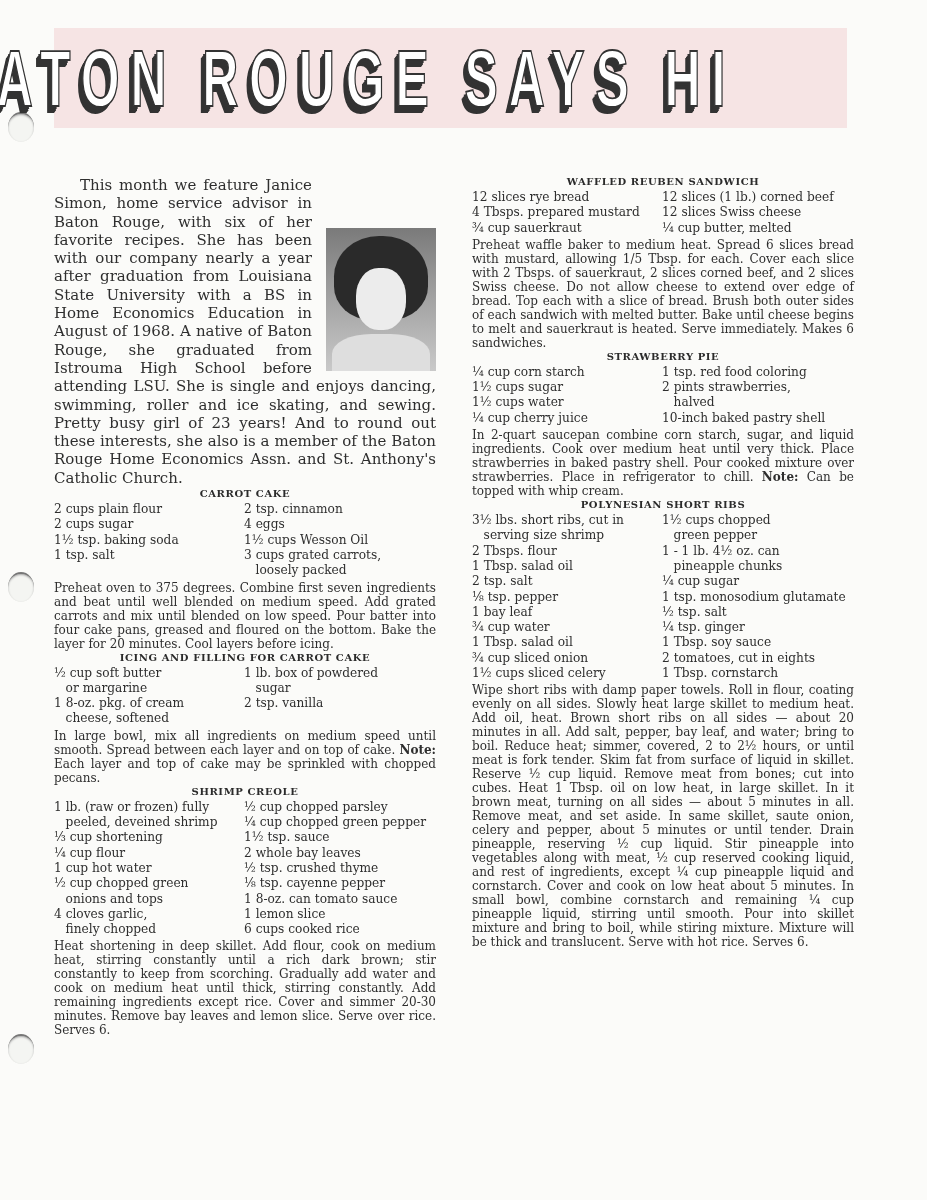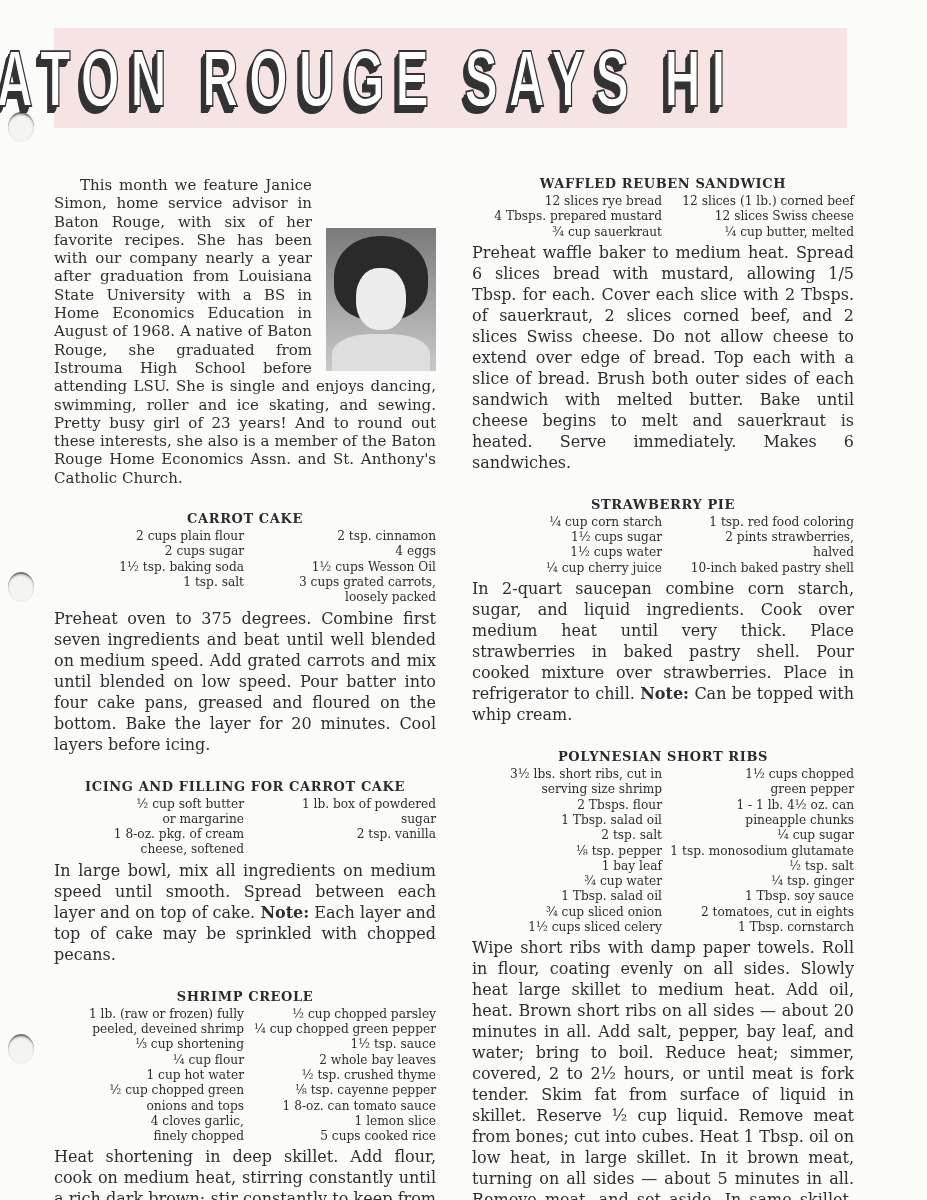--- a/index.html
+++ b/index.html
@@ -32,32 +32,32 @@
   .intro .indent { display: inline-block; width: 26px; }
   .photo {
     float: right; width: 110px; height: 143px; margin: 52px 0 4px 14px;
     background: linear-gradient(180deg, #7a7a7a 0%, #9b9b9b 40%, #c9c9c9 100%);
     position: relative; overflow: hidden;
   }
   .photo .hair { position: absolute; left: 8px; top: 8px; width: 94px; height: 84px; border-radius: 48% 48% 40% 40%; background: #2a2a2a; }
   .photo .face { position: absolute; left: 30px; top: 40px; width: 50px; height: 62px; border-radius: 45%; background: #ececec; }
   .photo .body { position: absolute; left: 6px; top: 106px; width: 98px; height: 50px; border-radius: 40% 40% 0 0; background: #dedede; }
   .intro-head { margin-top: 0; }
-  .recipe { margin-top: 24px; }
+  .recipe { margin-top: 1px; }
   .recipe h3 {
-    font-size: 13px; font-weight: bold; text-align: center; letter-spacing: 0.6px;
+    font-size: 10px; font-weight: bold; text-align: center; letter-spacing: 0.6px;
     margin: 0 0 3px 0; color: #2b2b2b;
   }
   .ingredients {
     display: grid; grid-template-columns: 190px 1fr; column-gap: 0;
     font-size: 12.2px; line-height: 15.3px;
   }
-  .ingredients .ing { white-space: pre; text-align: right; }
+  .ingredients .ing { white-space: pre; }
   .directions {
-    font-size: 16px; line-height: 21px; text-align: justify; margin: 2px 0 0 0;
+    font-size: 12px; line-height: 14px; text-align: justify; margin: 2px 0 0 0;
   }
   .directions b { font-weight: bold; }
   .col-right .ingredients { grid-template-columns: 190px 1fr; }
   .col-right .recipe:first-child { margin-top: 0; }
 </style>
 </head>
 <body>
 
 <div class="hole" style="top:112px;"></div>
 <div class="hole" style="top:572px;"></div>
@@ -129,21 +129,21 @@
           </div>
       <div class="ing-col-right">
             <div class="ing">½ cup chopped parsley</div>
             <div class="ing">¼ cup chopped green pepper</div>
             <div class="ing">1½ tsp. sauce</div>
             <div class="ing">2 whole bay leaves</div>
             <div class="ing">½ tsp. crushed thyme</div>
             <div class="ing">⅛ tsp. cayenne pepper</div>
             <div class="ing">1 8-oz. can tomato sauce</div>
             <div class="ing">1 lemon slice</div>
-            <div class="ing">5 cups cooked rice</div>
+            <div class="ing">6 cups cooked rice</div>
           </div>
     </div>
     <p class="directions"><span>Heat shortening in deep skillet. Add flour, cook on medium heat, stirring constantly until a rich dark brown; stir constantly to keep from scorching. Gradually add water and cook on medium heat until thick, stirring constantly. Add remaining ingredients except rice. Cover and simmer 20-30 minutes. Remove bay leaves and lemon slice. Serve over rice. Serves 6.</span></p>
   </div>
     </div>
 </div>
 
 <div class="col col-right">
   <div id="right-recipes">
       <div class="recipe">

